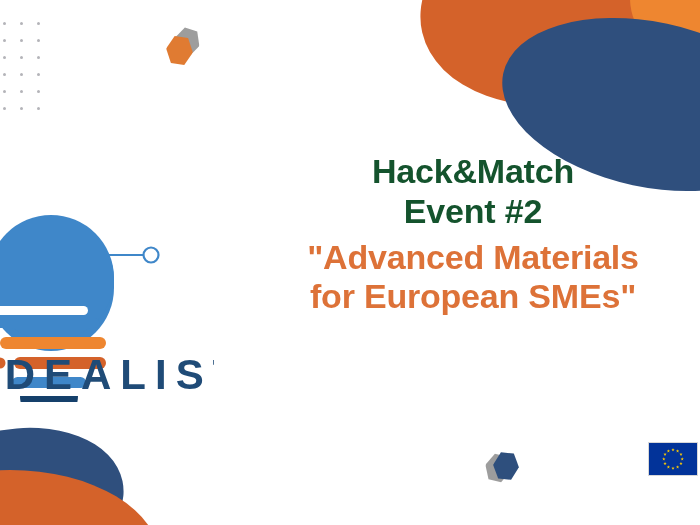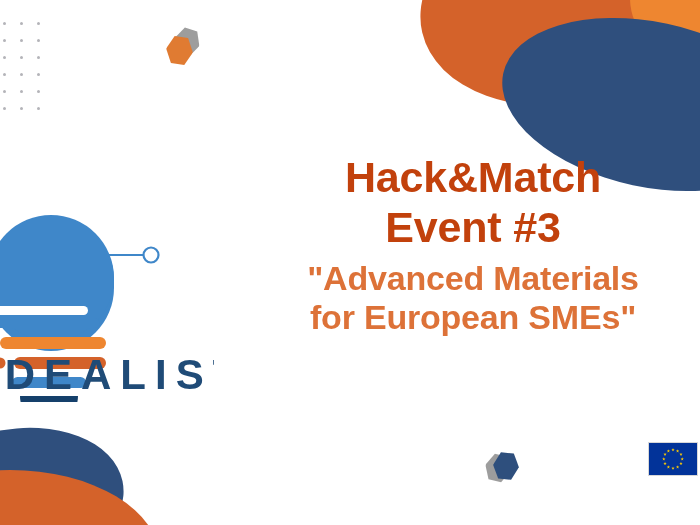--- a/index.html
+++ b/index.html
@@ -69,21 +69,21 @@
   #title-block{
     position:absolute;left:246px;top:152px;width:454px;
     text-align:center;
   }
   .title-line{
     font-weight:bold;
     line-height:1.17;
     letter-spacing:-0.2px;
     white-space:nowrap;
   }
-  .title-navy{color:#c2410c;font-size:43px;}
+  .title-navy{color:#14532d;font-size:34px;}
   .title-orange{color:#dd7238;font-size:34px;}
   #title-line-3{margin-top:6px;}
 
   
   #eu-flag{
     position:absolute;left:648px;top:442px;width:50px;height:34px;
     background:#023399;border:1px solid #d8d8d8;box-sizing:border-box;
   }
   #eu-flag svg{display:block;}
 </style>
@@ -151,21 +151,21 @@
   </div>
 
   <div id="wordmark" style="position:absolute;left:-16px;top:353px;width:230px;height:46px;">
     <svg width="230" height="46" viewBox="0 0 230 46" xmlns="http://www.w3.org/2000/svg">
       <text x="0" y="36" font-family="'Liberation Sans', sans-serif" font-size="42" font-weight="bold" letter-spacing="9" fill="#1f4b77">IDEALIST</text>
     </svg>
   </div>
 
   <div id="title-block">
     <div class="title-line title-navy" id="title-line-1">Hack&amp;Match</div>
-    <div class="title-line title-navy" id="title-line-2">Event #3</div>
+    <div class="title-line title-navy" id="title-line-2">Event #2</div>
     <div class="title-line title-orange" id="title-line-3">"Advanced Materials</div>
     <div class="title-line title-orange" id="title-line-4">for European SMEs"</div>
   </div>
 
   <div id="eu-flag">
     <svg width="48" height="32" viewBox="0 0 48 32" xmlns="http://www.w3.org/2000/svg">
       <g id="eu-stars" fill="#ffcc00">
           <polygon points="24,5.050000000000001 24.411449676604732,6.233688103937538 25.66434890351652,6.2592202598438424 24.665739561406607,7.016311896062464 25.028624191511827,8.215779740156158 24,7.500000000000001 22.971375808488173,8.215779740156158 23.334260438593393,7.016311896062464 22.33565109648348,6.259220259843843 23.588550323395268,6.233688103937538" fill="#ffcc00"></polygon>
           <polygon points="28.599999999999998,6.282566285183165 29.01144967660473,7.466254389120702 30.264348903516517,7.491786545027007 29.265739561406605,8.248878181245628 29.628624191511825,9.448346025339323 28.599999999999998,8.732566285183164 27.57137580848817,9.448346025339323 27.93426043859339,8.248878181245628 26.93565109648348,7.491786545027008 28.188550323395265,7.466254389120702" fill="#ffcc00"></polygon>
           <polygon points="31.967433714816835,9.65 32.37888339142157,10.833688103937536 33.631782618333354,10.859220259843843 32.633173276223445,11.616311896062463 32.996057906328666,12.815779740156158 31.967433714816835,12.1 30.938809523305007,12.815779740156158 31.301694153410228,11.616311896062463 30.303084811300316,10.859220259843843 31.555984038212102,10.833688103937536" fill="#ffcc00"></polygon>

